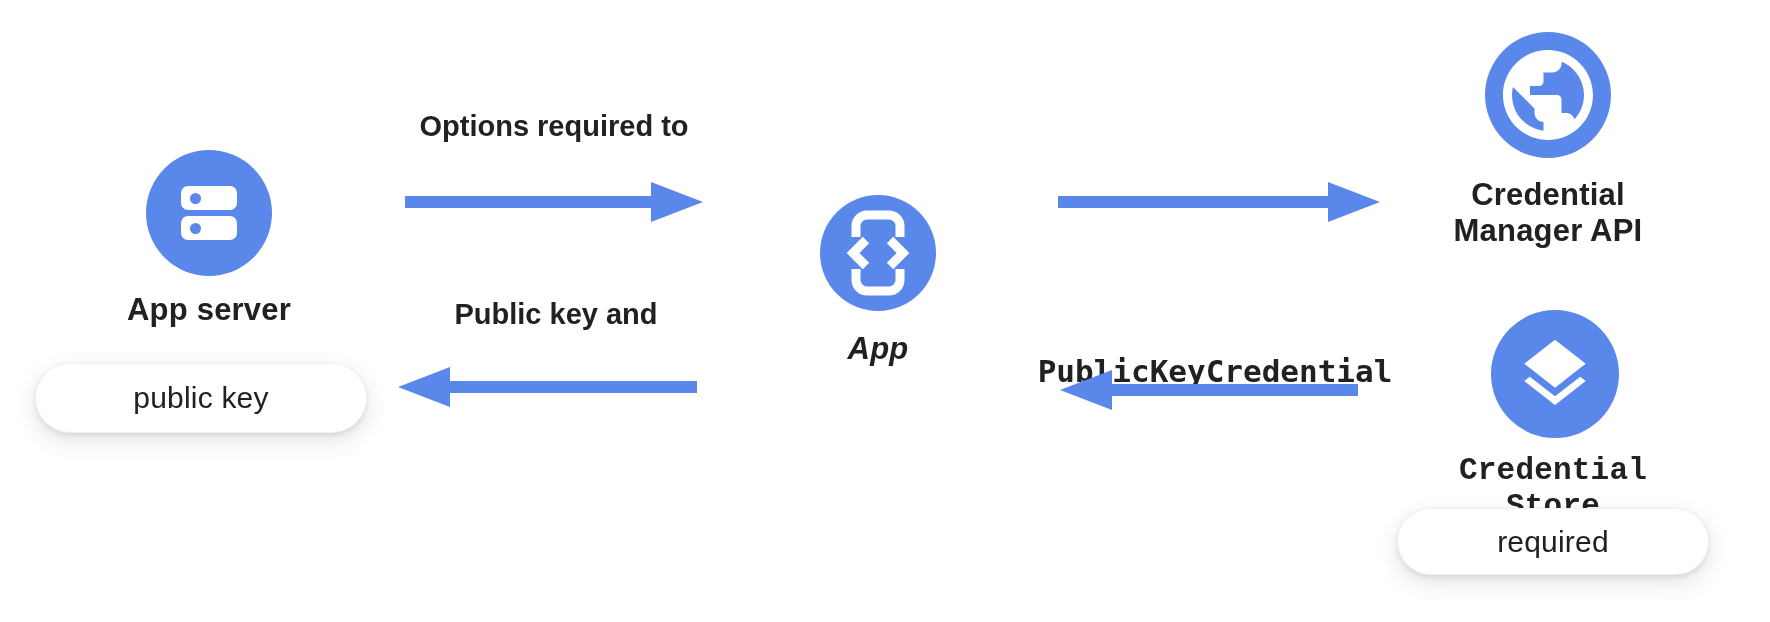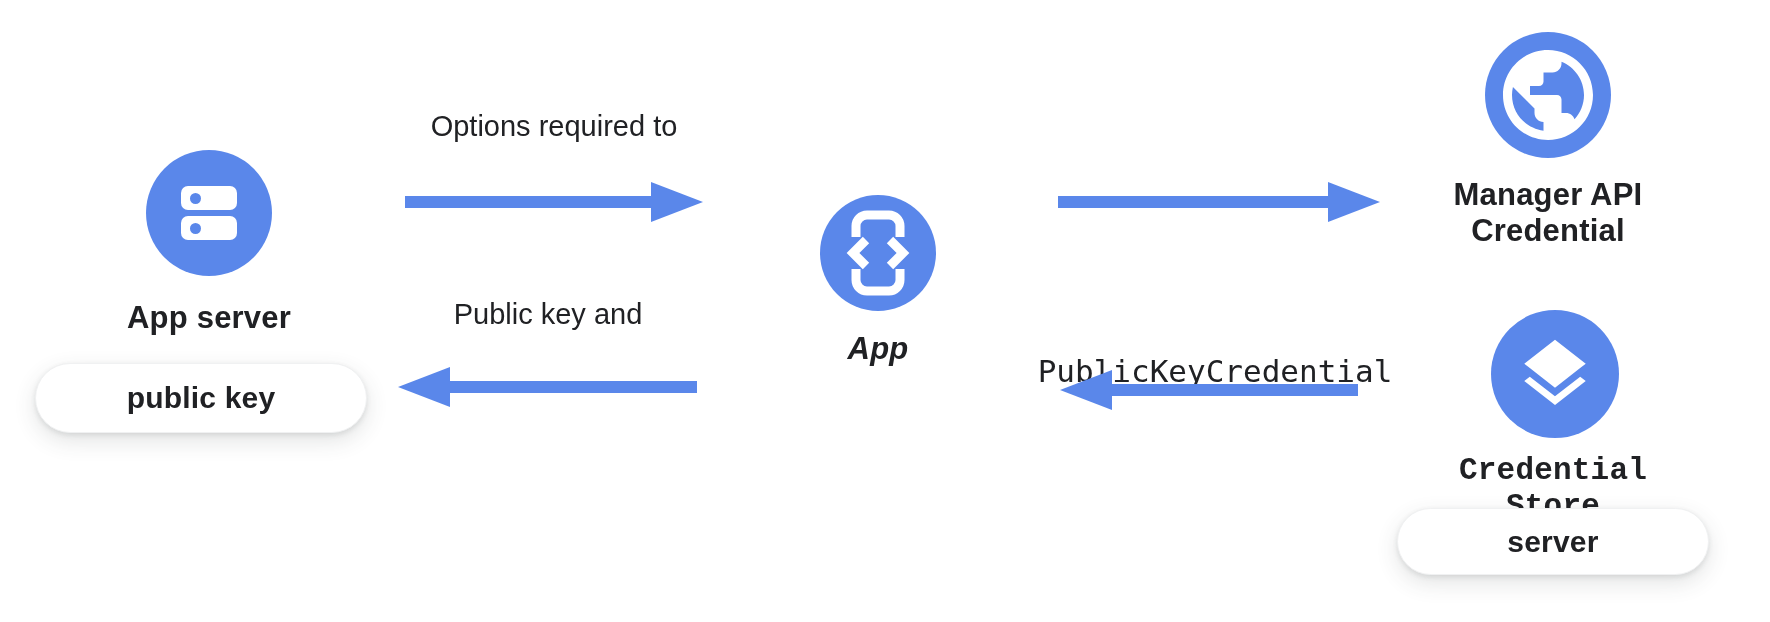--- a/index.html
+++ b/index.html
@@ -23,41 +23,41 @@
   .srv-row{width:56px;height:24px;background:#fff;border-radius:7px;display:flex;align-items:center;padding-left:9px;box-sizing:border-box;}
   .srv-dot{width:11px;height:11px;border-radius:50%;background:var(--accent-blue,#5a87ea);}
   .c-app{left:820px;top:195px;width:116px;height:116px;}
   .c-cm{left:1485px;top:32px;width:126px;height:126px;}
   .c-cs{left:1491px;top:310px;width:128px;height:128px;}
   
   .label{
     position:absolute;text-align:center;
     font-size:31px;font-weight:700;line-height:36px;letter-spacing:0.2px;
   }
-  .lbl-app-server{left:59px;top:292px;width:300px;margin-top:8px;}
+  .lbl-app-server{left:59px;top:292px;width:300px;}
   .lbl-app{left:728px;top:331px;width:300px;font-style:italic;}
   .lbl-cm{left:1398px;top:177px;width:300px;}
   .lbl-cs{left:1403px;top:453px;width:300px;font-family:Liberation Mono, monospace;}
   .alabel{
     position:absolute;text-align:center;
-    font-size:29px;font-weight:400;line-height:36px;
+    font-size:29px;font-weight:700;line-height:36px;
   }
   .al-options{left:354px;top:108px;width:400px;}
-  .al-pkinfo{left:348px;top:296px;width:400px;}
+  .al-pkinfo{left:356px;top:296px;width:400px;}
   .al-request{left:1019px;top:108px;width:400px;}
   .al-pkc{left:1015px;top:352px;width:400px;
     font-family:"DejaVu Sans Mono","Liberation Mono",monospace;
     font-size:31px;line-height:38px;}
   
   .pill{
     position:absolute;background:var(--pill-bg,#ffffff);
     border:1px solid #f0f1f2;border-radius:40px;
     box-shadow:0 2px 5px rgba(60,64,67,.12), 0 8px 22px rgba(60,64,67,.14);
     display:flex;align-items:center;justify-content:center;
-    font-size:30px;font-weight:700;letter-spacing:0.2px;
+    font-size:30px;font-weight:400;letter-spacing:0.2px;
   }
   .pill-pk{left:35px;top:363px;width:330px;height:68px;}
   .pill-passkey{left:1397px;top:508px;width:310px;height:65px;}
   
   .arrow{position:absolute;display:flex;align-items:center;height:40px;}
   .shaft{flex:1;height:12px;background:var(--accent-blue,#5a87ea);}
   .head-r{width:0;height:0;border-top:20px solid transparent;border-bottom:20px solid transparent;border-left:52px solid var(--accent-blue,#5a87ea);}
   .head-l{width:0;height:0;border-top:20px solid transparent;border-bottom:20px solid transparent;border-right:52px solid var(--accent-blue,#5a87ea);}
   .a-options{left:405px;top:182px;width:298px;}
   .a-pkinfo{left:398px;top:367px;width:299px;}
@@ -91,32 +91,32 @@
     </svg>
   </div>
   <div class="label lbl-app">App</div>
 
   <div class="circle c-cm">
     <svg width="108" height="108" viewBox="0 0 24 24">
       <path fill="#fff" fill-rule="evenodd" d="M12 2C6.48 2 2 6.48 2 12s4.48 10 10 10 10-4.48 10-10S17.52 2 12 2zm-1 17.93c-3.95-.49-7-3.85-7-7.93 0-.62.08-1.21.21-1.79L9 15v1c0 1.1.9 2 2 2v1.93zm6.9-2.54c-.26-.81-1-1.39-1.9-1.39h-1v-3c0-.55-.45-1-1-1H8v-2h2c.55 0 1-.45 1-1V7h2c1.1 0 2-.9 2-2v-.41c2.93 1.19 5 4.06 5 7.41 0 2.08-.8 3.97-2.1 5.39z"></path>
     </svg>
   </div>
   <div class="label lbl-cm">
+    <div>Credential</div>
     <div>Manager API</div>
-    <div>Credential</div>
   </div>
 
   <div class="circle c-cs">
     <svg width="82" height="82" viewBox="0 0 24 24">
       <path fill="#fff" d="M11.99 18.54l-7.37-5.73L3 14.07l9 7 9-7-1.63-1.27-7.38 5.74zM12 16l7.36-5.73L21 9l-9-7-9 7 1.63 1.27L12 16z"></path>
     </svg>
   </div>
   <div class="label lbl-cs">Credential Store</div>
   <div class="pill pill-passkey">
-    <span>server</span>
+    <span>required</span>
   </div>
 
   <div class="alabel al-options">
     <div>Options required to</div>
   </div>
   <div class="arrow a-options">
     <i class="shaft"></i>
     <i class="head-r"></i>
   </div>
 

